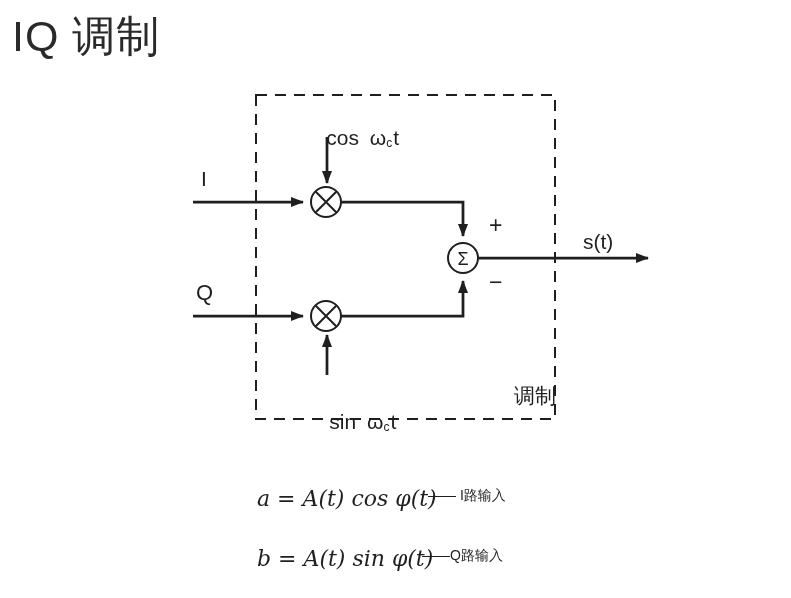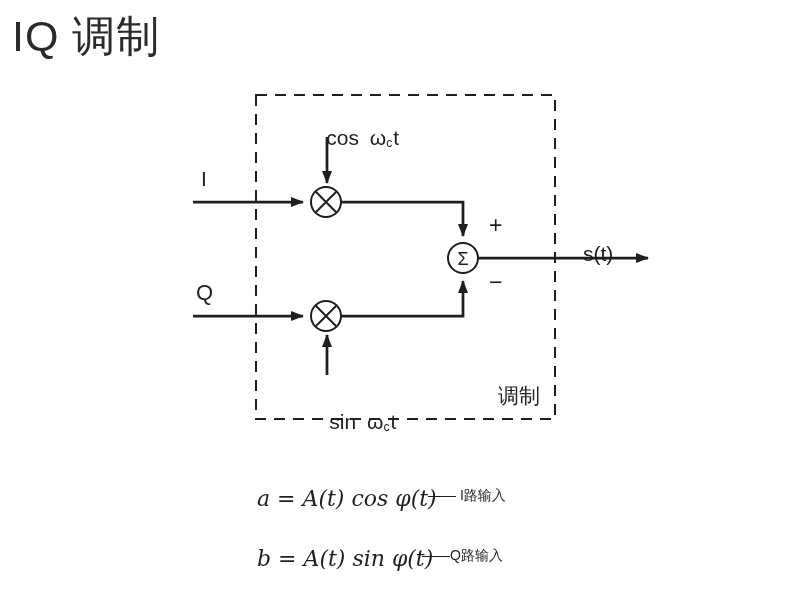--- a/index.html
+++ b/index.html
@@ -125,23 +125,23 @@
   </div>
 
   <div class="label" style="left:201px; top:167px;">I</div>
 
   <div class="label" style="left:196px; top:281px; font-size:22px;">Q</div>
 
   <div class="label sign" style="left:489px; top:213px;">+</div>
 
   <div class="label sign" style="left:489px; top:270px;">−</div>
 
-  <div class="label" style="left:583px; top:242px;">s(t)</div>
+  <div class="label" style="left:583px; top:230px;">s(t)</div>
 
-  <div class="label" style="left:498px; top:384px;">调制</div>
+  <div class="label" style="left:514px; top:384px;">调制</div>
 
   <div class="eq-formula" style="left:257px; top:487px;">a = A(t) cos φ(t)</div>
   <div class="eq-annotation" style="left:428px; top:488px;">—— I路输入</div>
 
   <div class="eq-formula" style="left:257px; top:547px;text-align:center;">b = A(t) sin φ(t)</div>
   <div class="eq-annotation" style="left:422px; top:548px;">——Q路输入</div>
 
 </div>
 
 </body></html>

